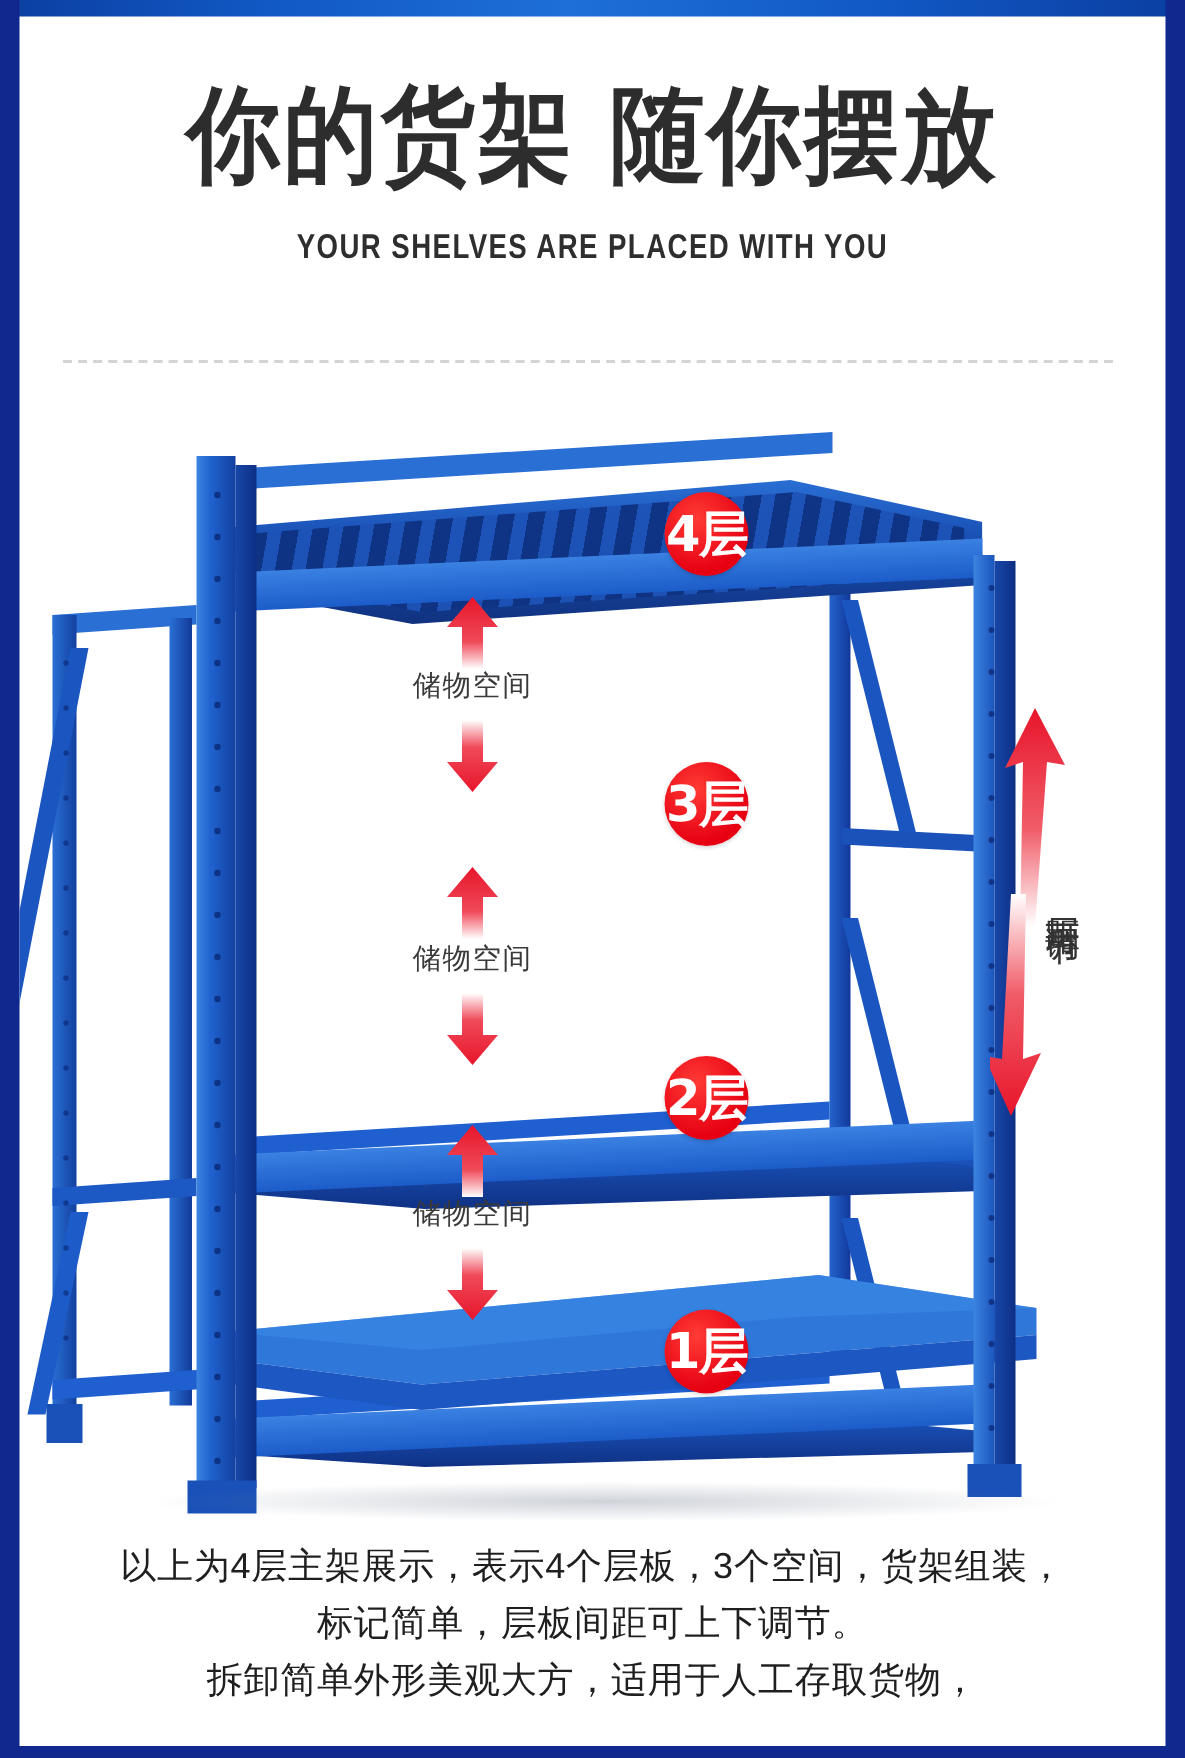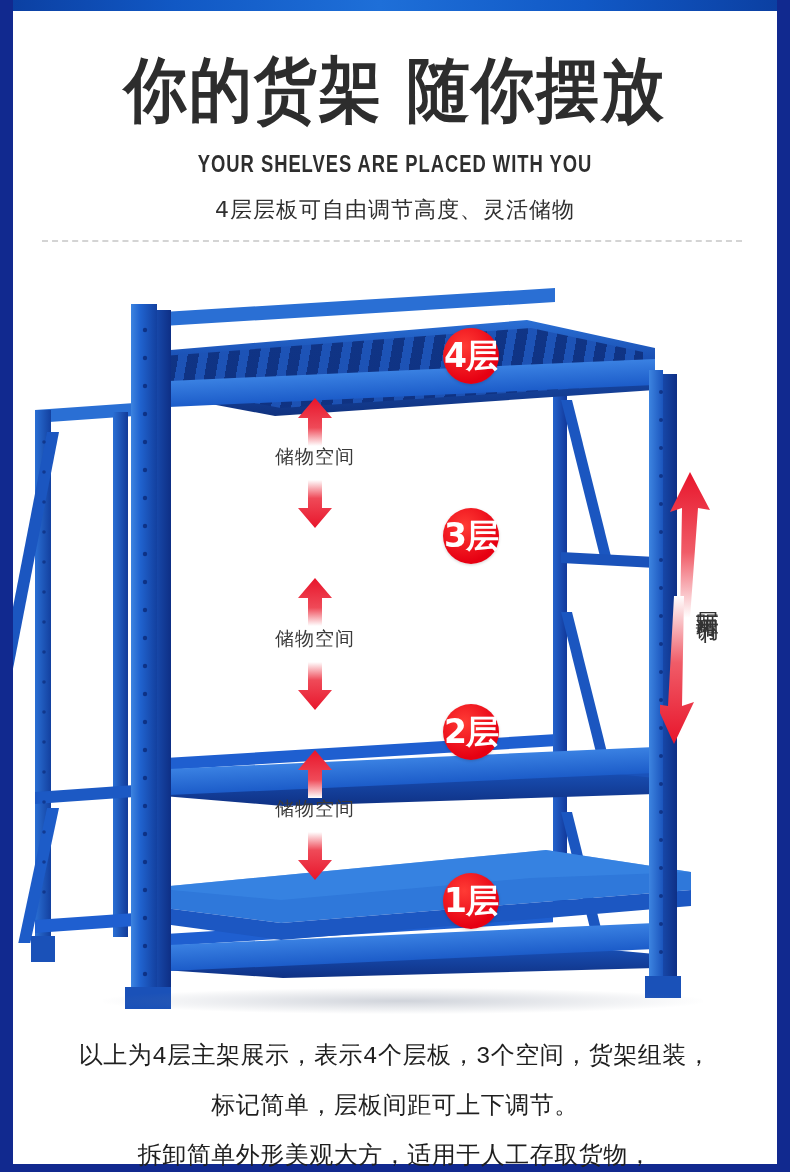--- a/index.html
+++ b/index.html
@@ -123,39 +123,38 @@
   .arw svg{display:block;}
 
   
   .right-marker{position:absolute;}
   .vtext{position:absolute;font-size:23px;color:#333;line-height:1.12;
      writing-mode:vertical-rl;letter-spacing:2px;white-space:nowrap;
      font-family:"DejaVu Sans","Liberation Sans",sans-serif;}
 
   
   .footer{position:absolute;left:13px;top:1026px;width:764px;text-align:center;}
-  .footer p{margin:12px;font-size:24px;color:#1f1f1f;line-height:1.58;letter-spacing:0.5px;
-     font-family:Liberation Mono, monospace;}
+  .footer p{margin:0;font-size:24px;color:#1f1f1f;line-height:1.58;letter-spacing:0.5px;
+     font-family:Liberation Sans, sans-serif;}
 </style>
 </head>
 <body>
 
 <div id="page">
 
   <div class="frame-top"></div>
   <div class="frame-left"></div>
   <div class="frame-right"></div>
   <div class="frame-bottom"></div>
 
   <div class="header">
     <div class="title-main">
       <span>你的货架</span><span class="gap"></span><span>随你摆放</span>
     </div>
     <div class="title-en">YOUR SHELVES ARE PLACED WITH YOU</div>
-    <div class="title-sub">4层层板可自由调节高度、灵活储物</div>
   </div>
   <div class="divider"></div>
 
   <div class="stage">
     <div class="shelf">
 
       <div class="pc rear-beam-top"></div>
       <div class="pc rear-post-l"></div>
       <div class="pc rear-post-l2"></div>
       <div class="pc rear-diag-1"></div>

